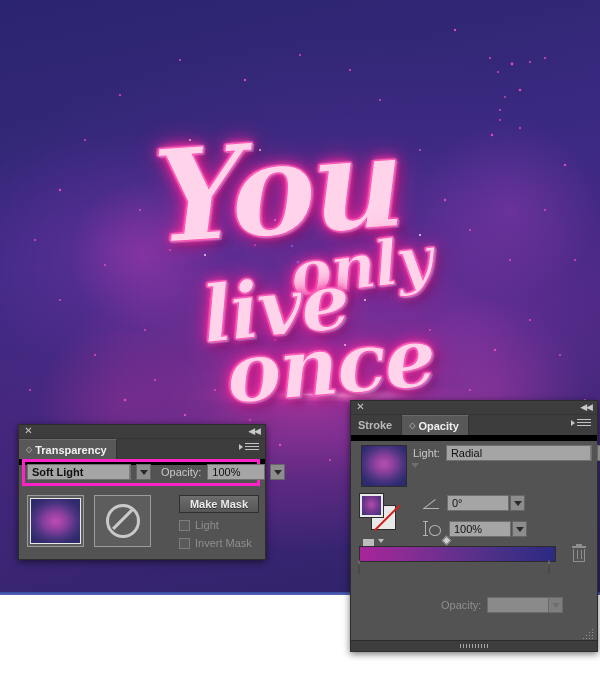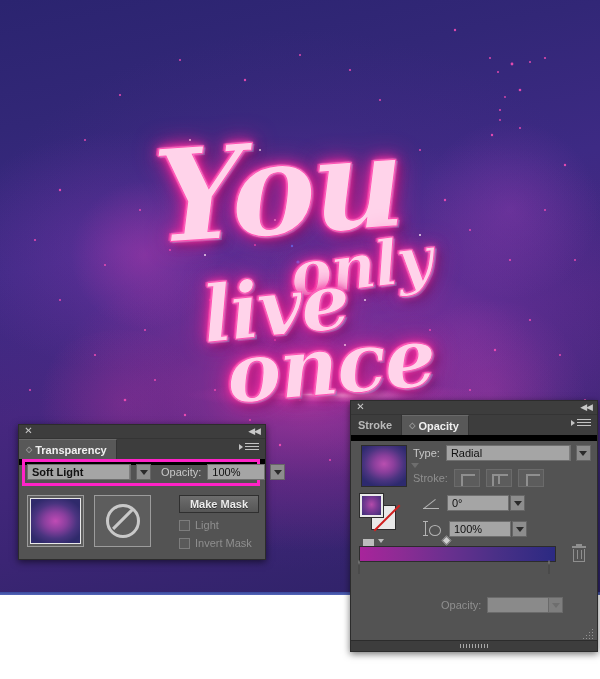--- a/index.html
+++ b/index.html
@@ -217,21 +217,21 @@
   #gp-sw-front .inner{
     width:100%;height:100%;
     background:radial-gradient(ellipse at 50% 45%, #b44bab 0%, #7d3a95 42%, #3c2f78 100%);
   }
   #gp-dropper{position:absolute;left:12px;top:138px;width:22px;height:16px;cursor:pointer;}
   #gp-dropper .sq1{position:absolute;left:0;top:0;width:11px;height:8px;background:#bdbdbd;}
   #gp-dropper .sq2{position:absolute;left:7px;top:7px;width:11px;height:8px;background:#8c8c8c;border:1px solid #bdbdbd;box-sizing:border-box;}
   #gp-dropper .dcaret{position:absolute;left:15px;top:0;width:0;height:0;border-left:3px solid transparent;border-right:3px solid transparent;border-top:4px solid #bdbdbd;}
 
   #gp-type-row{position:absolute;left:62px;top:44px;display:flex;align-items:center;gap:6px;}
-  #gp-type-field{width:125px;}
+  #gp-type-field{width:146px;}
   #gp-stroke-row{position:absolute;left:62px;top:68px;display:flex;align-items:center;gap:6px;}
   .stroke-btn{
     width:26px;height:18px;background:#5c5c5c;border:1px solid #6b6b6b;
     box-sizing:border-box;position:relative;cursor:pointer;
   }
   .stroke-btn .mark{
     position:absolute;border-color:#8f8f8f;border-style:solid;
   }
   .sb1 .mark{left:6px;top:4px;width:12px;height:10px;border-width:2px 0 0 2px;}
   .sb2 .mark{left:5px;top:4px;width:14px;height:10px;border-width:2px 0 0 2px;}
@@ -516,43 +516,30 @@
       </div>
   </div>
 
   <div id="gp-dropper">
     <span class="sq1"></span>
       <span class="sq2"></span>
       <span class="dcaret"></span>
   </div>
 
   <div id="gp-type-row">
-    <span class="label">Type:</span>
+    <span class="label">Light:</span>
     <div class="field" id="gp-type-field">
       <span class="val">Radial</span>
       <span class="sep"></span>
     </div>
     <div class="dd-btn" style="margin-left:-1px;">
       <span class="caret"></span>
     </div>
   </div>
 
-  <div id="gp-stroke-row">
-    <span class="label dim">Stroke:</span>
-    <div class="stroke-btn sb1">
-        <span class="mark"></span>
-      </div>
-    <div class="stroke-btn sb2">
-        <span class="mark"></span>
-        <span class="mark2"></span>
-      </div>
-    <div class="stroke-btn sb3">
-        <span class="mark"></span>
-      </div>
-  </div>
 
   <div id="gp-angle-row">
     <span class="icon-angle"></span>
     <div class="field num-field">
       <span class="val">0°</span>
     </div>
     <div class="dd-btn" style="margin-left:-7px;">
       <span class="caret"></span>
     </div>
   </div>

